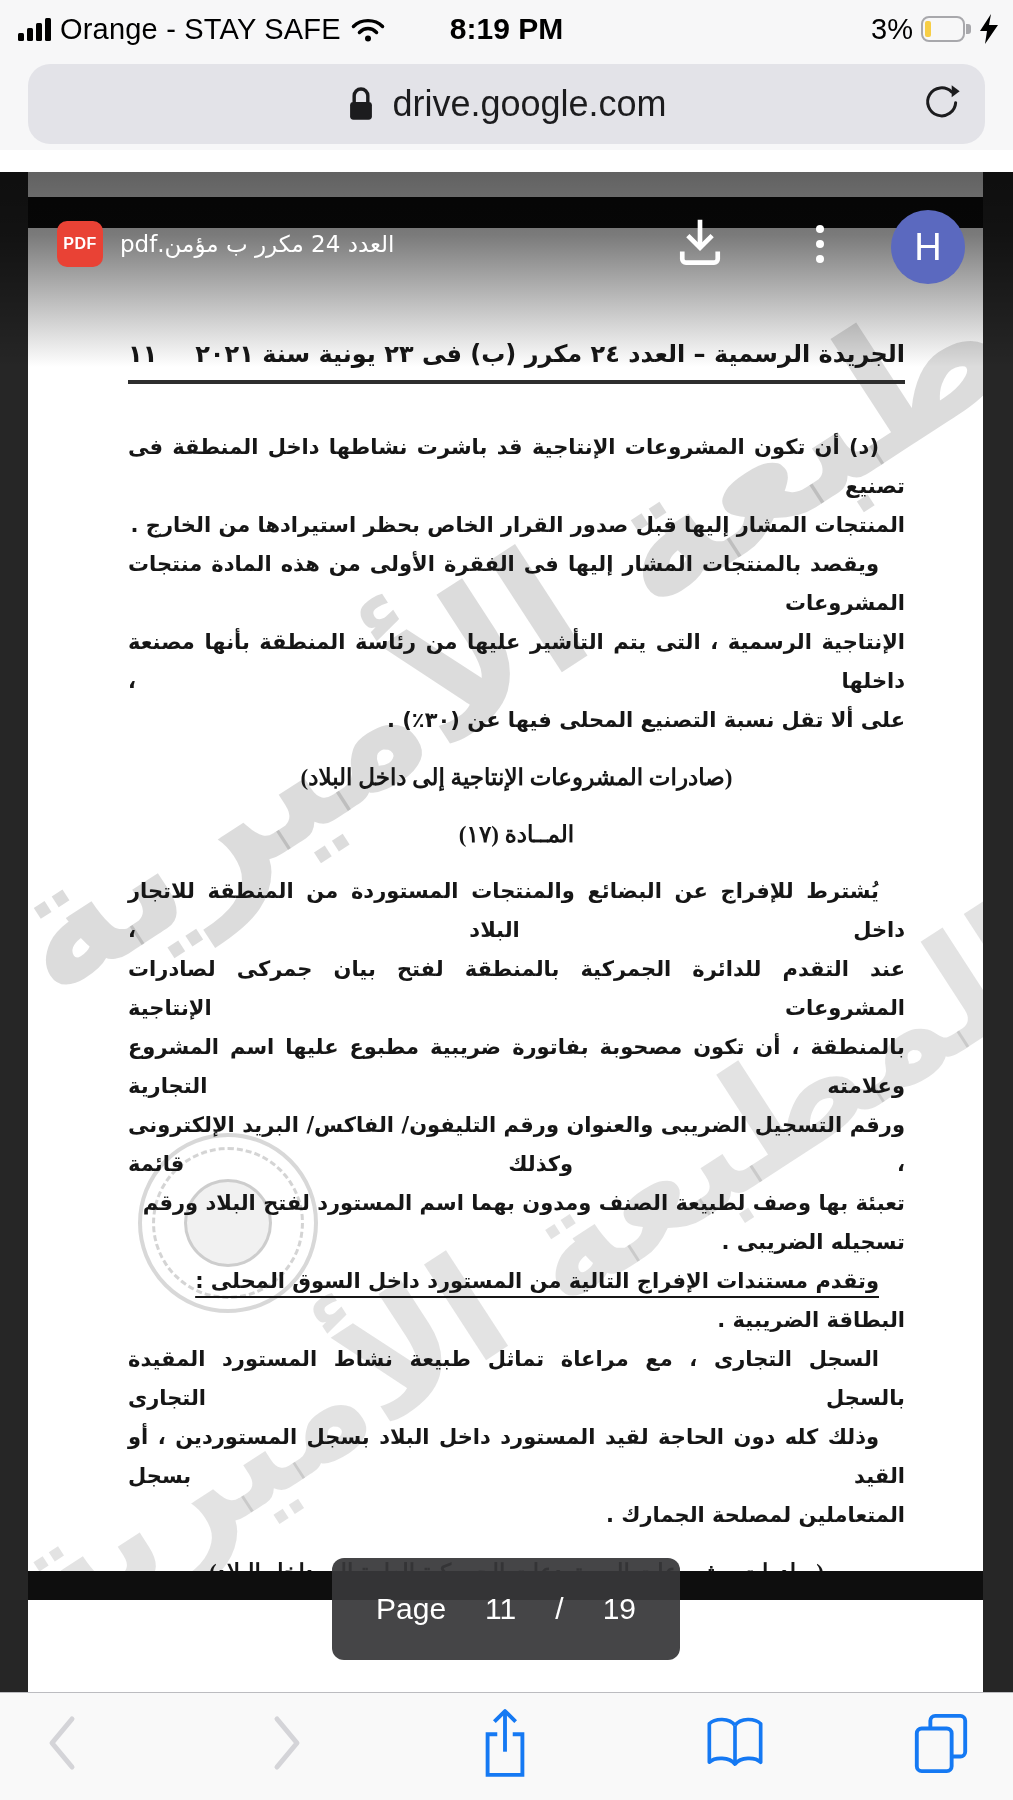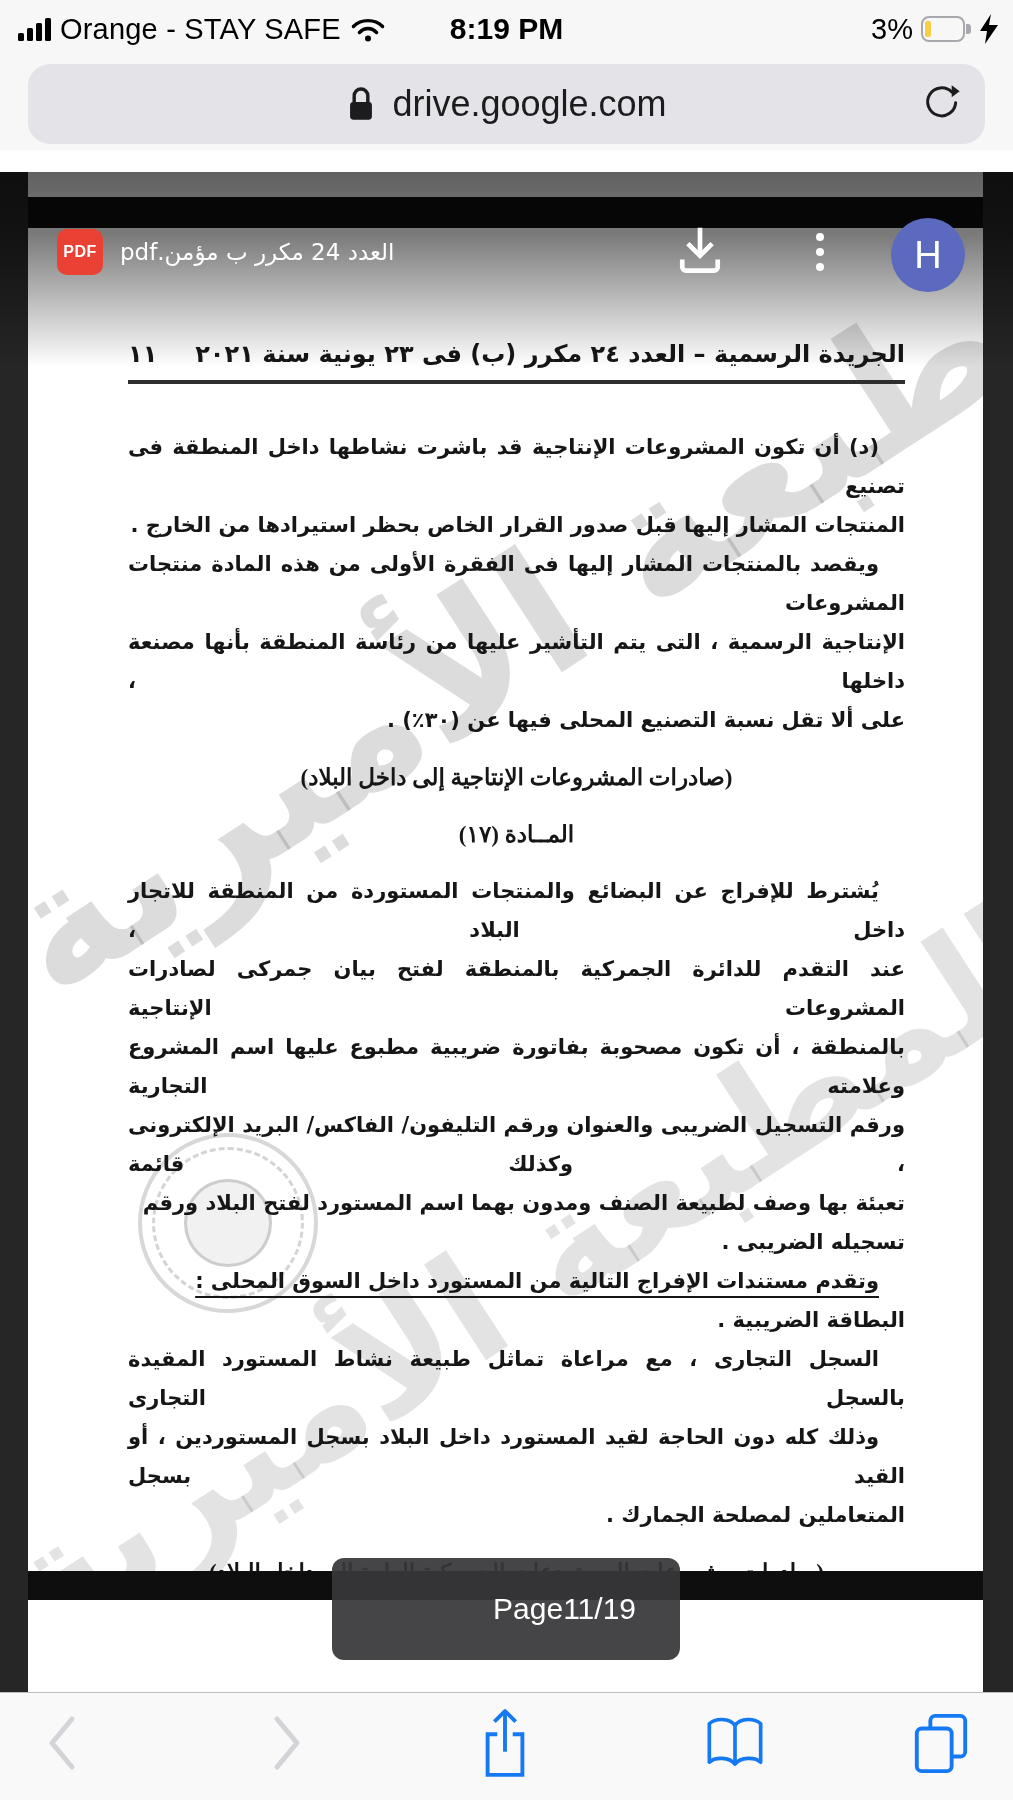--- a/index.html
+++ b/index.html
@@ -37,21 +37,21 @@
   .gap1 { top:25px; height:31px; }
   .pg-main { top:56px; height:1343px; overflow:hidden; }
   .gap2 { top:1399px; height:29px; }
   .pg-next { top:1428px; height:92px; }
   .side { position:absolute; top:0; height:100%; background:#262626; }
   .side-l { left:0; width:28px; } .side-r { left:983px; width:30px; }
   .top-grad { position:absolute; left:0; top:0; width:1013px; height:195px;
     background:linear-gradient(180deg, rgba(0,0,0,.62) 0%, rgba(0,0,0,.52) 32%, rgba(0,0,0,0) 100%); pointer-events:none; }
 
   
-  .vh { position:absolute; left:0; top:12px; width:1013px; height:110px; }
+  .vh { position:absolute; left:0; top:4px; width:1013px; height:110px; }
   .pdf-badge { position:absolute; left:57px; top:45px; width:46px; height:46px; background:#e94235; border-radius:10px; display:flex; align-items:center; justify-content:center; }
   .pdf-badge span { color:#fff; font-weight:700; font-size:16px; letter-spacing:.5px; }
   .file-title { position:absolute; left:120px; top:44px; height:48px; line-height:48px; color:#fff; font-size:23px; direction:rtl; font-family:"DejaVu Sans", sans-serif; white-space:nowrap; }
   .dl-btn { position:absolute; left:672px; top:40px; width:56px; height:56px; }
   .kebab { position:absolute; left:800px; top:40px; width:40px; height:56px; display:flex; flex-direction:column; align-items:center; justify-content:center; gap:7px; }
   .kebab i { width:8px; height:8px; border-radius:50%; background:#fff; display:block; }
   .avatar { position:absolute; left:891px; top:34px; width:74px; height:74px; border-radius:50%; background:#5b69bf; display:flex; align-items:center; justify-content:center; color:#fff; font-size:38px; }
 
   
   .doc { position:absolute; left:0; top:0; width:955px; height:1343px; padding:112px 78px 0 100px; direction:rtl; font-family:"DejaVu Sans", sans-serif; color:#161616; }
@@ -67,21 +67,21 @@
 
   
   .wm { position:absolute; pointer-events:none; font-family:"DejaVu Sans", sans-serif; font-weight:700; color:rgba(40,40,40,.16); white-space:nowrap; }
   .wm1 { top:240px; left:-120px; font-size:175px; transform:rotate(-33deg); }
   .wm2 { top:830px; left:-140px; font-size:150px; transform:rotate(-33deg); color:rgba(40,40,40,.13); }
   .stamp { position:absolute; left:110px; top:905px; width:180px; height:180px; border:4px solid rgba(60,60,60,.20); border-radius:50%; pointer-events:none; }
   .stamp::before { content:""; position:absolute; inset:10px; border:3px dashed rgba(60,60,60,.22); border-radius:50%; }
   .stamp::after { content:""; position:absolute; inset:42px; border:3px solid rgba(60,60,60,.20); border-radius:50%; background:rgba(60,60,60,.07); }
 
   
-  .page-tip { position:absolute; left:332px; top:1386px; width:348px; height:102px; background:rgba(55,55,57,.93); border-radius:12px; display:flex; align-items:center; justify-content:flex-end; padding:0 44px; color:#fff; font-size:30px; }
+  .page-tip { position:absolute; left:332px; top:1386px; width:348px; height:102px; background:rgba(55,55,57,.93); border-radius:12px; display:flex; align-items:center; justify-content:space-between; padding:0 44px; color:#fff; font-size:30px; }
 
   
   .toolbar { position:absolute; left:0; top:1692px; width:1013px; height:108px; background:#f9f9f9; border-top:1px solid #bcbcc0; }
   .tb-btn { position:absolute; top:0; width:90px; height:100px; display:flex; align-items:center; justify-content:center; }
   .tb-back{left:17px;} .tb-fwd{left:242px;} .tb-share{left:460px;} .tb-book{left:690px;} .tb-tabs{left:896px;}
 </style>
 </head>
 <body>
 
 <div class="status-bar">

